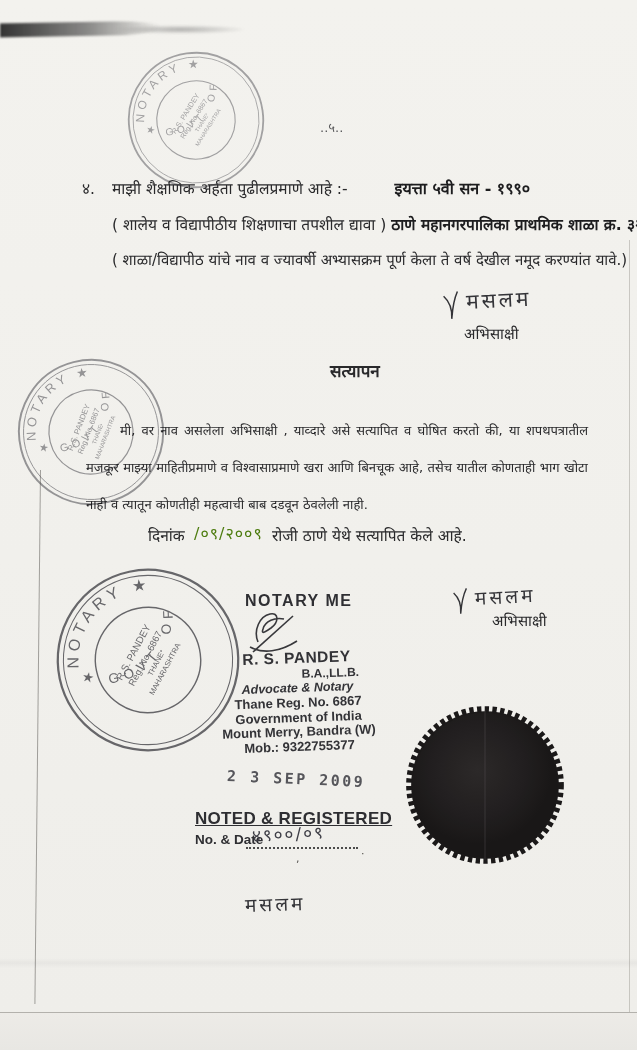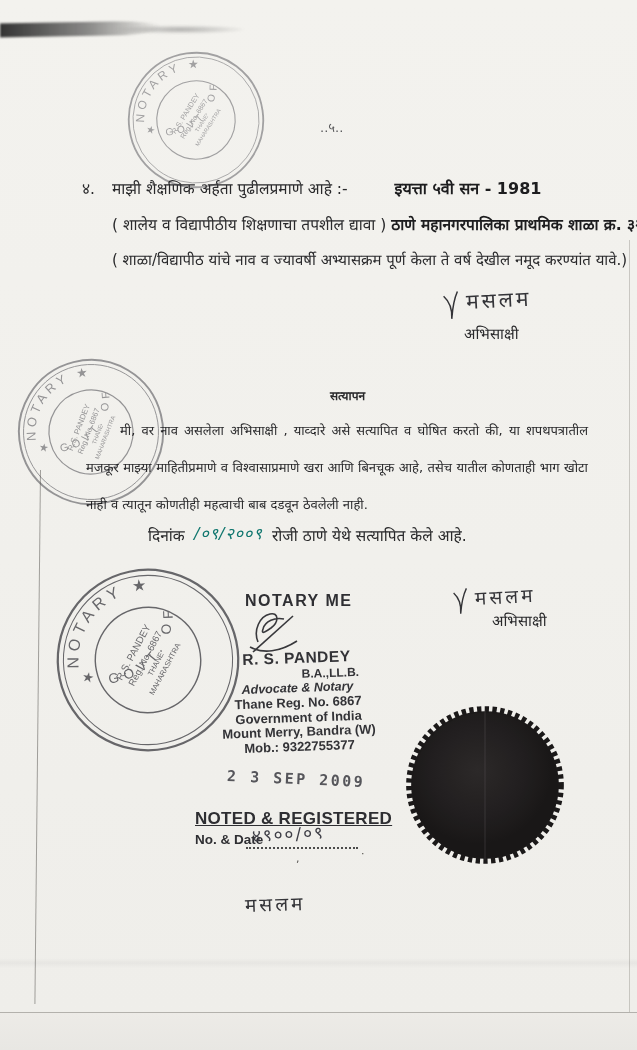--- a/index.html
+++ b/index.html
@@ -79,37 +79,37 @@
       <text x="100" y="123" font-size="8">MAHARASHTRA</text>
     </g>
   </svg>
 </div>
 
 <div class="abs dev" style="left:320px;top:118px;font-size:13px;color:#5a5a5c;">..५..</div>
 
 <div class="abs dev" style="left:82px;top:177px;font-size:15.5px;">४.</div>
 <div class="abs dev" style="left:112px;top:177px;font-size:15.5px;white-space:nowrap;">
   <span>माझी शैक्षणिक अर्हता पुढीलप्रमाणे आहे :-</span>
-  <span style="font-weight:700;color:#1d1d1f;margin-left:42px;font-size:16px;">इयत्ता ५वी  सन - 1981</span>
+  <span style="font-weight:700;color:#1d1d1f;margin-left:42px;font-size:16px;">इयत्ता ५वी  सन - १९९०</span>
 </div>
 <div class="abs dev" style="left:112px;top:213px;font-size:15.5px;white-space:nowrap;">
   <span>( शालेय व विद्यापीठीय शिक्षणाचा तपशील द्यावा ) </span>
   <span style="font-weight:700;color:#1d1d1f;">ठाणे महानगरपालिका प्राथमिक शाळा क्र. ३२</span>
 </div>
 <div class="abs dev" style="left:112px;top:249px;font-size:15px;white-space:nowrap;">( शाळा/विद्यापीठ यांचे नाव व ज्यावर्षी अभ्यासक्रम पूर्ण केला ते वर्ष देखील नमूद करण्यांत यावे.)</div>
 
 <div class="abs sig" style="left:441px;top:286px;transform:rotate(-3deg);">
   <svg width="20" height="32" viewBox="0 0 20 32" style="vertical-align:middle;">
     <path d="M3 6 C9 12 11 20 10 29 M17 2 C12 12 11 21 10 29" fill="none" stroke="#343438" stroke-width="1.5"></path>
   </svg>
   <span class="dev" style="font-size:21px;letter-spacing:3px;color:#343438;">मसलम</span>
 </div>
 <div class="abs dev" style="left:464px;top:323px;font-size:15px;">अभिसाक्षी</div>
 
-<div class="abs dev" style="left:330px;top:359px;font-size:12px;font-weight:700;margin-top:28px;">सत्यापन</div>
+<div class="abs dev" style="left:330px;top:359px;font-size:17px;font-weight:700;">सत्यापन</div>
 <div class="body-par dev">मी, वर नाव असलेला अभिसाक्षी , याव्दारे असे सत्यापित व घोषित करतो की, या शपथपत्रातील मजकूर माझ्या माहितीप्रमाणे व विश्वासाप्रमाणे खरा आणि बिनचूक आहे, तसेच यातील कोणताही भाग खोटा नाही व त्यातून कोणतीही महत्वाची बाब दडवून ठेवलेली नाही.</div>
 
 <div class="abs stamp" style="left:16px;top:357px;width:150px;height:150px;transform:rotate(-14deg);opacity:.6;color:#5b5b62;">
   <svg viewBox="0 0 200 200">
     <g fill="none" stroke="currentColor">
       <circle cx="100" cy="100" r="96" stroke-width="2.6"></circle>
       <circle cx="100" cy="100" r="90" stroke-width="1.2"></circle>
       <circle cx="100" cy="100" r="56" stroke-width="1.6"></circle>
     </g>
     <defs>
@@ -125,21 +125,21 @@
     <g transform="rotate(-55 100 100)" fill="currentColor" text-anchor="middle" font-family="Liberation Sans, sans-serif">
       <text x="100" y="86" font-size="10.5">R.S. PANDEY</text>
       <text x="100" y="100" font-size="10">Reg. No. 6867</text>
       <text x="100" y="112" font-size="8">THANE</text>
       <text x="100" y="123" font-size="8">MAHARASHTRA</text>
     </g>
   </svg>
 </div>
 
 <div class="abs dev" style="left:148px;top:524px;font-size:15.5px;">दिनांक</div>
-<div class="abs dev" style="left:194px;top:522px;font-size:16px;letter-spacing:1px;color:#0f766e;font-style:italic;">/०९/२००९</div>
+<div class="abs dev" style="left:194px;top:522px;font-size:16px;letter-spacing:1px;color:#4d7c0f;">/०९/२००९</div>
 <div class="abs dev" style="left:272px;top:524px;font-size:15.5px;text-align:center;">रोजी ठाणे येथे सत्यापित केले आहे.</div>
 
 <div class="abs stamp" style="left:54px;top:566px;width:188px;height:188px;transform:rotate(-12deg);opacity:.82;color:#4c4c53;">
   <svg viewBox="0 0 200 200">
     <g fill="none" stroke="currentColor">
       <circle cx="100" cy="100" r="96" stroke-width="2.4"></circle>
       <circle cx="100" cy="100" r="90" stroke-width="1.1"></circle>
       <circle cx="100" cy="100" r="56" stroke-width="1.5"></circle>
     </g>
     <defs>

